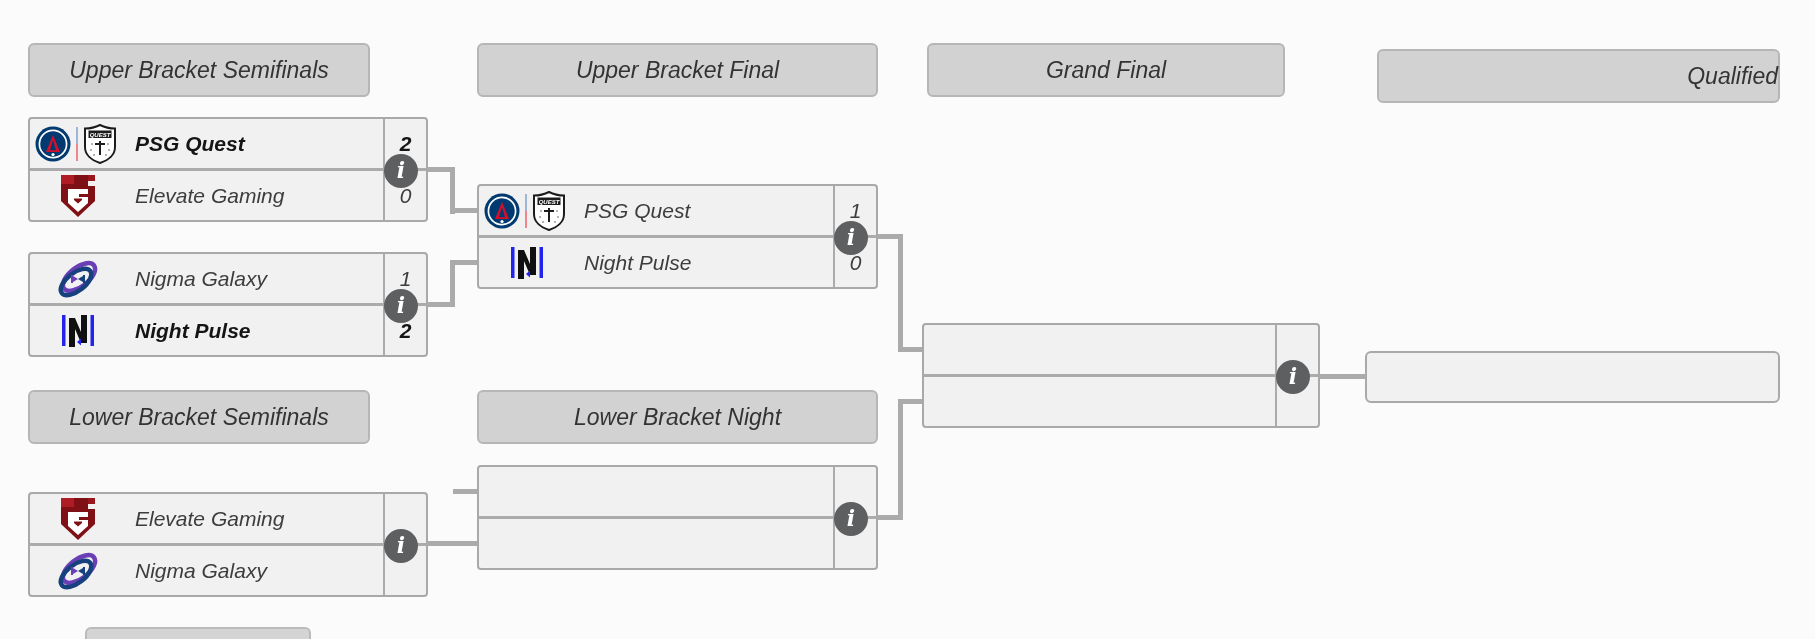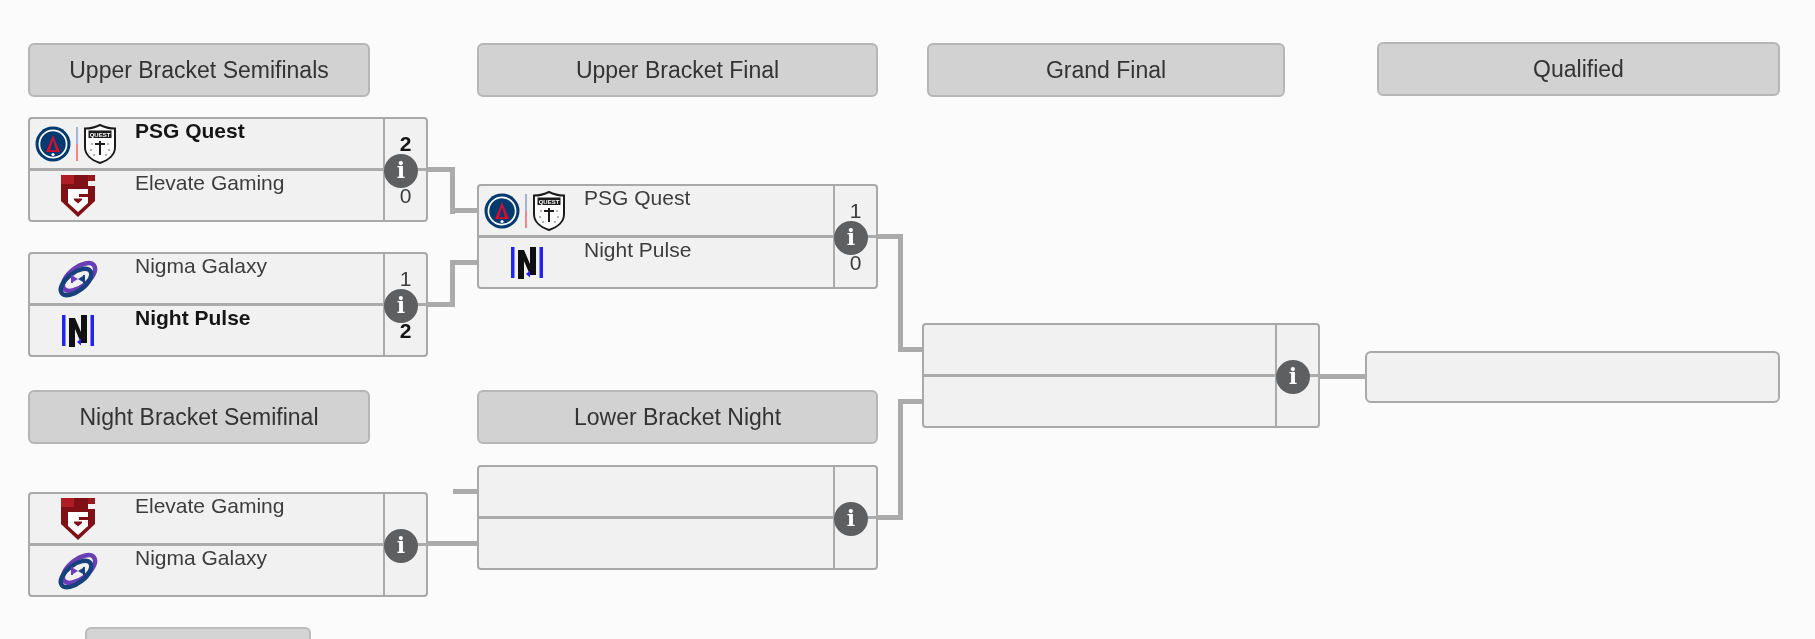--- a/index.html
+++ b/index.html
@@ -5,20 +5,21 @@
   html,body{margin:0;padding:0;}
   body{
     font-family:"Liberation Sans", sans-serif;
     background:#fbfbfb;
   }
   .canvas{
     position:relative;
     width:1815px;height:639px;
     background:#fbfbfb;
     overflow:hidden;
+    font-style:italic;
   }
   
   .hdr{
     position:absolute;
     height:50px;
     background:#d2d2d2;
     border:2px solid #b6b6b6;
     border-radius:6px;
     display:flex;align-items:center;justify-content:center;
     font-size:23px;color:#333;
@@ -26,21 +27,21 @@
   }
   
   .match{
     position:absolute;
     background:#f1f1f1;
     border:2px solid #a9a9a9;
     border-radius:4px;
   }
   .team{
     height:49px;
-    display:flex;
+    display:flex;align-items:center;
   }
   .team + .team{border-top:3px solid #ababab;}
   .logos{
     width:95px;min-width:95px;height:49px;
     display:flex;align-items:center;justify-content:center;gap:5px;
   }
   .logos.dual{justify-content:flex-start;padding-left:5px;box-sizing:border-box;}
   .tname{
     flex:1;
     font-size:21px;color:#3d3d3d;
@@ -96,25 +97,25 @@
 
   <div class="hdr" style="left:28px;top:43px;width:338px;">
     <span>Upper Bracket Semifinals</span>
   </div>
   <div class="hdr" style="left:927px;top:43px;width:354px;">
     <span>Grand Final</span>
   </div>
   <div class="hdr" style="left:477px;top:43px;width:397px;">
     <span>Upper Bracket Final</span>
   </div>
-  <div class="hdr" style="left:1377px;top:42px;width:399px;">
+  <div class="hdr" style="left:1377px;top:49px;width:399px;justify-content:flex-end;">
     <span>Qualified</span>
   </div>
   <div class="hdr" style="left:28px;top:390px;width:338px;">
-    <span>Night Bracket Semifinal</span>
+    <span>Lower Bracket Semifinals</span>
   </div>
   <div class="hdr" style="left:477px;top:390px;width:397px;">
     <span>Lower Bracket Night</span>
   </div>
 
   <div class="ln" style="left:428px;top:167px;width:27px;height:5px;"></div>
   <div class="ln" style="left:450px;top:167px;width:5px;height:47px;"></div>
   <div class="ln" style="left:450px;top:208px;width:27px;height:5px;"></div>
 
   <div class="ln" style="left:428px;top:302px;width:27px;height:5px;"></div>

